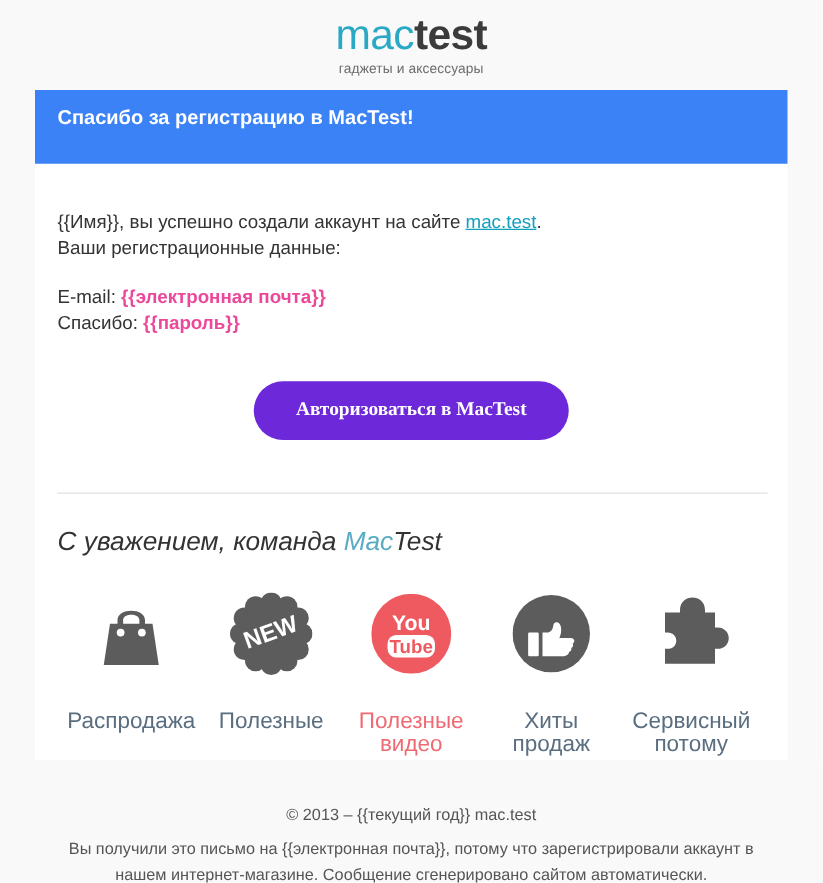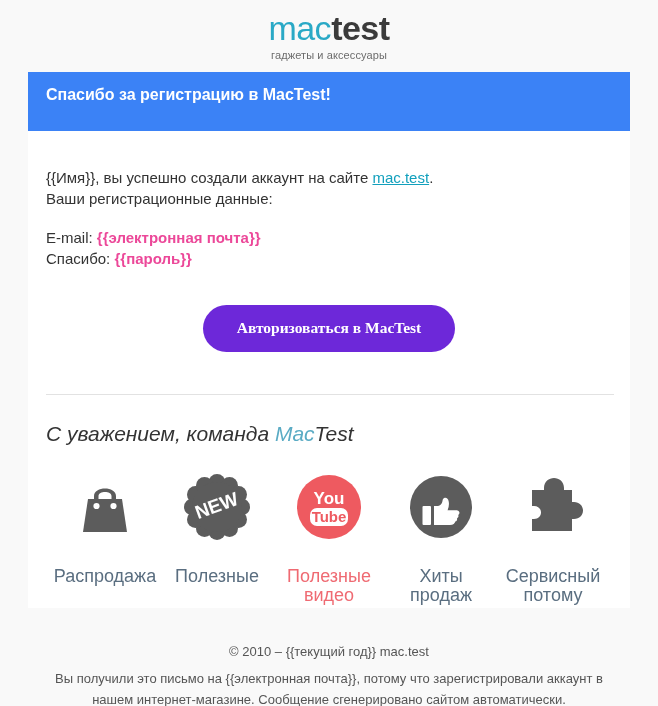--- a/index.html
+++ b/index.html
@@ -272,17 +272,17 @@
             </svg>
           </div>
           <div class="icon-label"><span>Сервисный</span><br><span>потому</span></div>
         </div>
 
       </div>
     </div>
   </div>
 
   <div class="footer">
-    <div class="foot-copy">© 2010 – {{текущий год}} mac.test</div>
+    <div class="foot-copy">© 2013 – {{текущий год}} mac.test</div>
     <div class="foot-note">Вы получили это письмо на {{электронная почта}}, потому что зарегистрировали аккаунт в нашем интернет-магазине. Сообщение сгенерировано сайтом автоматически.</div>
   </div>
 
 </div>
 
 </body></html>

